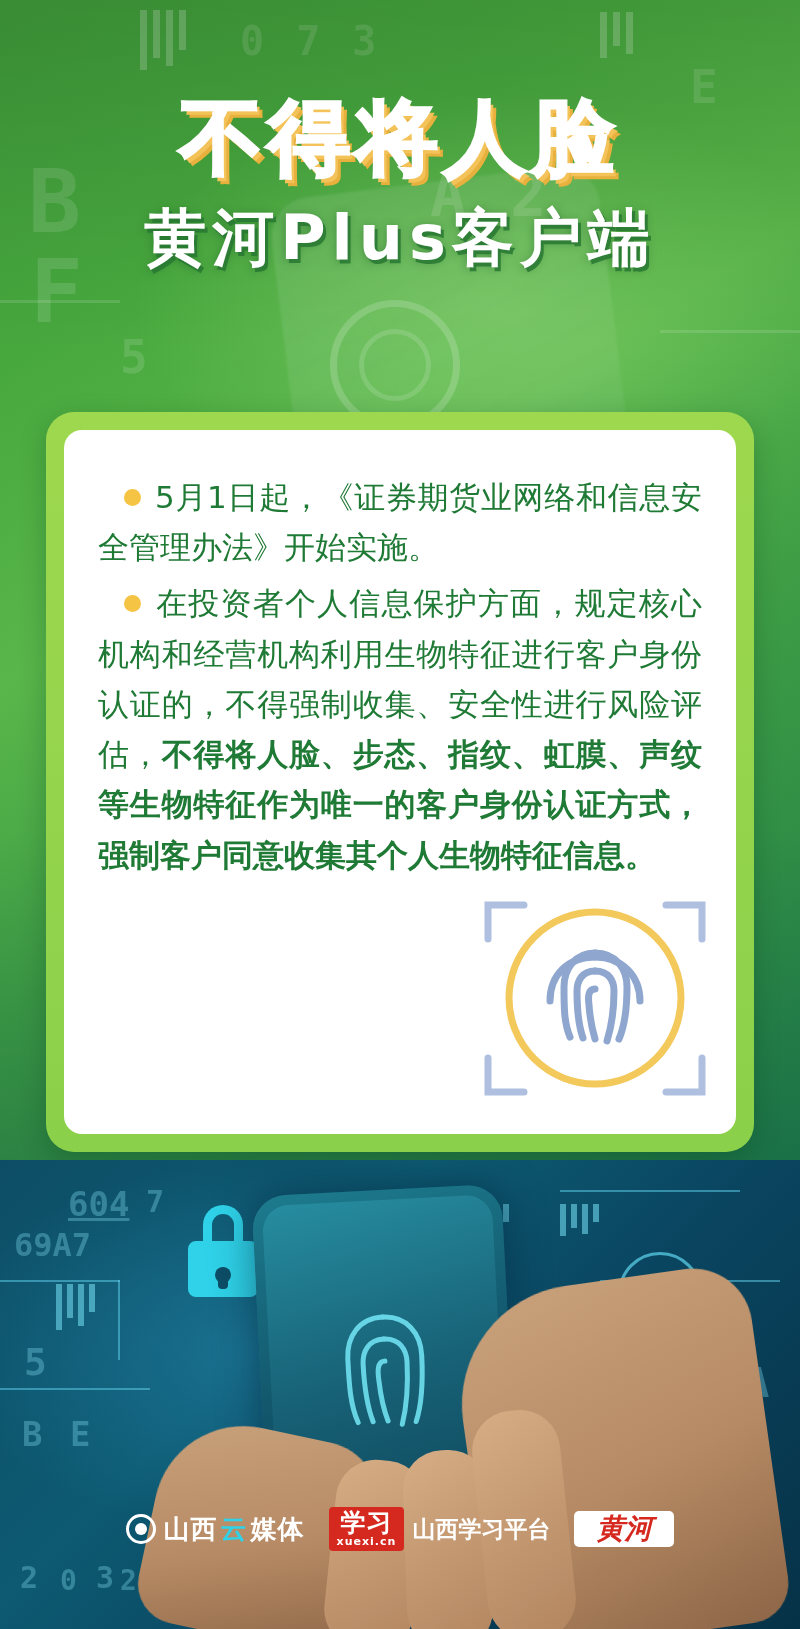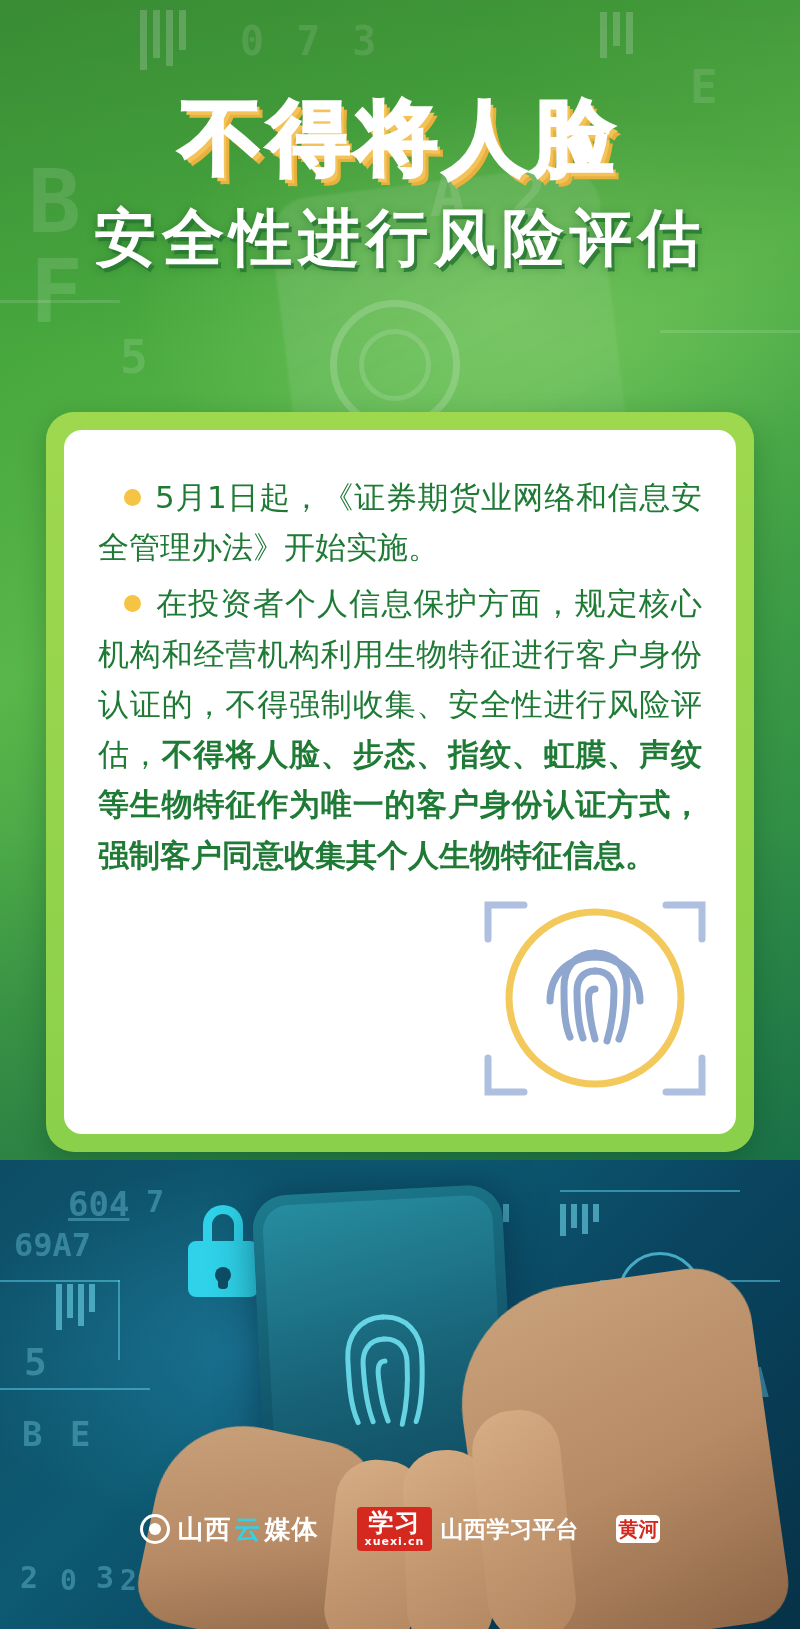--- a/index.html
+++ b/index.html
@@ -229,21 +229,21 @@
   }
   .finger {
     position:absolute;
     background:linear-gradient(150deg,#d6ad85, #b2855f);
     border-radius:40px;
   }
 
   
   .footer {
     position:absolute; left:0; bottom:78px; width:800px;
-    display:flex; align-items:center; justify-content:center; gap:38px;
+    display:flex; align-items:center; justify-content:center; gap:24px;
   }
   .logo-sx { display:flex; align-items:center; gap:8px; }
   .logo-sx .ring {
     width:30px; height:30px; border-radius:50%;
     border:3px solid #ffffff;
     display:flex; align-items:center; justify-content:center;
   }
   .logo-sx .ring i {
     width:12px; height:12px; border-radius:50%; background:#ffffff; display:block;
   }
@@ -267,22 +267,22 @@
     display:flex; flex-direction:column; align-items:center;
   }
   .logo-xx .red .big { font-size:25px; letter-spacing:1px; }
   .logo-xx .red .small { font-size:11px; letter-spacing:1px; margin-top:1px; }
   .logo-xx .w { color:#ffffff; font-size:23px; font-weight:bold; font-family:"DejaVu Sans", sans-serif;}
 
   .logo-hh { display:flex; align-items:center; gap:8px; }
   .logo-hh .badge {
     background:#ffffff; color:#d5281f;
     font-family:"DejaVu Sans", sans-serif;
-    font-size:20px; font-weight:bold;
-    padding:4px 2px; border-radius:5px; line-height:1;
+    font-size:28px; font-weight:bold;
+    padding:4px 22px; border-radius:5px; line-height:1;font-style:italic;
   }
   .logo-hh .w { color:#ffffff; font-size:23px; font-weight:bold; font-family:"DejaVu Sans", sans-serif;}
 </style>
 </head>
 <body>
 
 <div class="poster">
 
   <div class="top-bg">
     <div class="ghost-phone"></div>
@@ -306,21 +306,21 @@
         <i style="height:34px"></i>
         <i style="height:42px"></i>
     </div>
     <div class="tex-line" style="left:0; top:300px; width:120px; height:3px;"></div>
     <div class="tex-line" style="left:660px; top:330px; width:140px; height:3px;"></div>
     <div class="tex-line" style="left:60px; top:980px; width:180px; height:3px;"></div>
   </div>
 
   <div class="headline">
     <div class="line1">不得将人脸</div>
-    <div class="line2">安全性进行风险评估</div>
+    <div class="line2">黄河Plus客户端</div>
   </div>
 
   <div class="card-outer">
     <div class="card-inner">
 
       <p class="para para-1">
         <span class="dot"></span><span>5月1日起，《证券期货业网络和信息安全管理办法》开始实施。</span>
       </p>
 
       <p class="para para-2">

